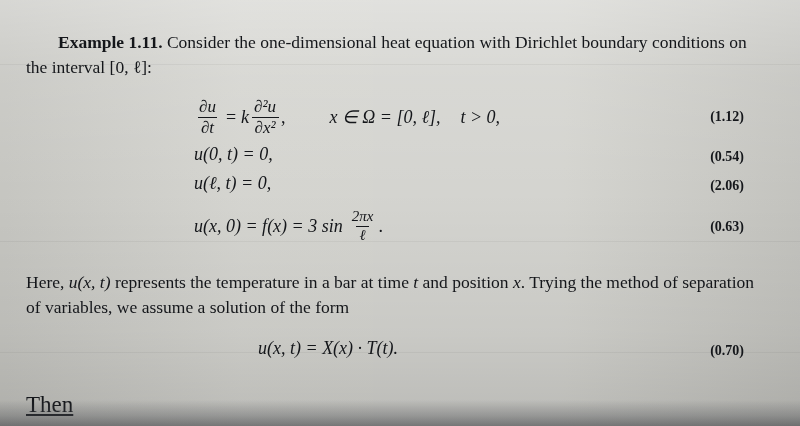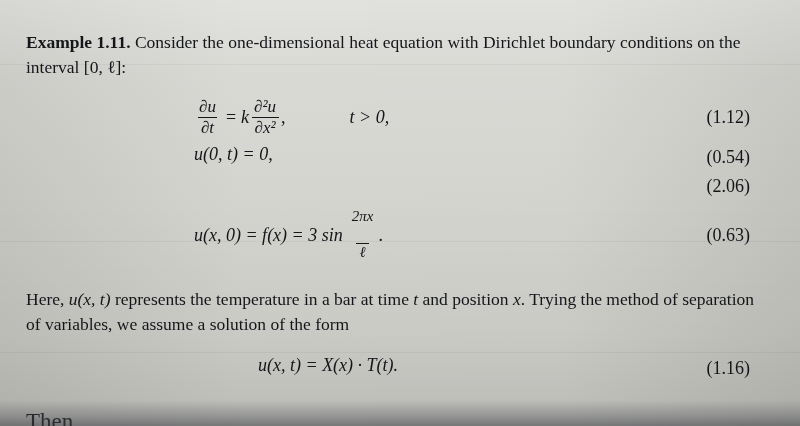--- a/index.html
+++ b/index.html
@@ -39,20 +39,21 @@
   .para {
     font-size: 17.5px;
     line-height: 1.45;
     text-align: left;
   }
   .para.first {
     text-indent: 0;
   }
   .lead {
     font-weight: bold;
+    margin-left: 32px;
   }
   .it { font-style: italic; }
 
   .eqblock {
     margin-top: 16px;
     position: relative;
   }
   .eqrow {
     display: flex;
     align-items: flex-start;
@@ -60,39 +61,40 @@
     min-height: 26px;
   }
   .eqrow .eqbody {
     margin-left: 168px;
     font-size: 18px;
     display: flex;
     align-items: center;
   }
   .eqrow .eqnum {
     position: absolute;
-    right: 16px;
+    right: 22px;
     top: 50%;
     transform: translateY(-50%);
-    font-size: 18px;
+    font-size: 14px;
+    font-weight: bold;
   }
 
   
   .frac {
     display: inline-flex;
     flex-direction: column;
     align-items: center;
     vertical-align: middle;
     font-size: 17px;
     line-height: 1.05;
     margin: 0 2px;
   }
   .frac .num { padding: 0 3px 1px 3px; }
   .frac .den { padding: 1px 3px 0 3px; border-top: 1.4px solid #15171b; }
-  .frac.small { font-size: 15px; gap: 17px; }
+  .frac.small { font-size: 15px; }
 
   .mi { font-style: italic; }
   .mo { margin: 0 5px; }
 
   .row-12 { margin-bottom: 8px; }
   .row-13 { margin-bottom: 3px; text-align: right; }
   .row-14 { margin-bottom: 5px; }
 
   .para2 {
     margin-top: 26px;
@@ -142,32 +144,34 @@
           <span class="den mi">∂t</span>
         </span>
         <span class="mo">=</span>
         <span class="mi">k</span>
         <span class="frac">
           <span class="num mi">∂²u</span>
           <span class="den mi">∂x²</span>
         </span>
         <span>,</span>
         <span style="display:inline-block;width:44px;"></span>
+        <span class="mi">x ∈ Ω = [0, ℓ],</span>
         <span style="display:inline-block;width:20px;"></span>
         <span class="mi">t &gt; 0,</span>
       </div>
       <span class="eqnum">(1.12)</span>
     </div>
 
     <div class="eqrow row-13">
       <div class="eqbody mi">u(0, t) = 0,</div>
       <span class="eqnum">(0.54)</span>
     </div>
 
     <div class="eqrow row-14">
+      <div class="eqbody mi">u(ℓ, t) = 0,</div>
       <span class="eqnum">(2.06)</span>
     </div>
 
     <div class="eqrow" style="margin-top:10px;align-items:flex-end;">
       <div class="eqbody">
         <span class="mi">u(x, 0) = f(x) = 3 sin</span>
         <span class="frac small" style="margin-left:6px;">
           <span class="num mi">2πx</span>
           <span class="den mi">ℓ</span>
         </span>
@@ -178,20 +182,20 @@
 
   </div>
 
   <p class="para2">
     <span>Here, </span><span class="it">u(x, t)</span><span> represents the temperature in a bar at time </span><span class="it">t</span><span> and position </span><span class="it">x</span><span>. Trying the</span>
     <span>method of separation of variables, we assume a solution of the form</span>
   </p>
 
   <div class="eqrow eq-16">
     <div class="eqbody mi">u(x, t) = X(x) · T(t).</div>
-    <span class="eqnum">(1.16)</span>
+    <span class="eqnum">(0.70)</span>
   </div>
 
   <p class="then">Then</p>
 
 </div>
 
 <div class="shadow-bottom"></div>
 
 </body></html>

